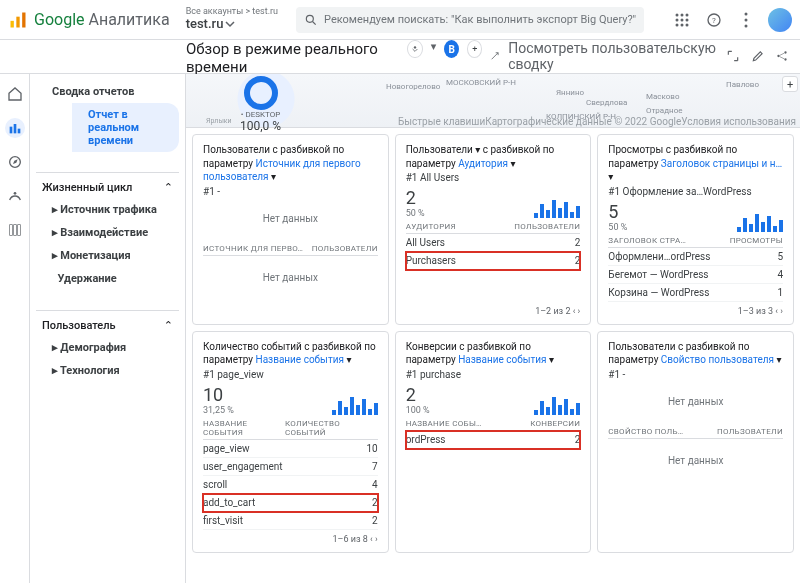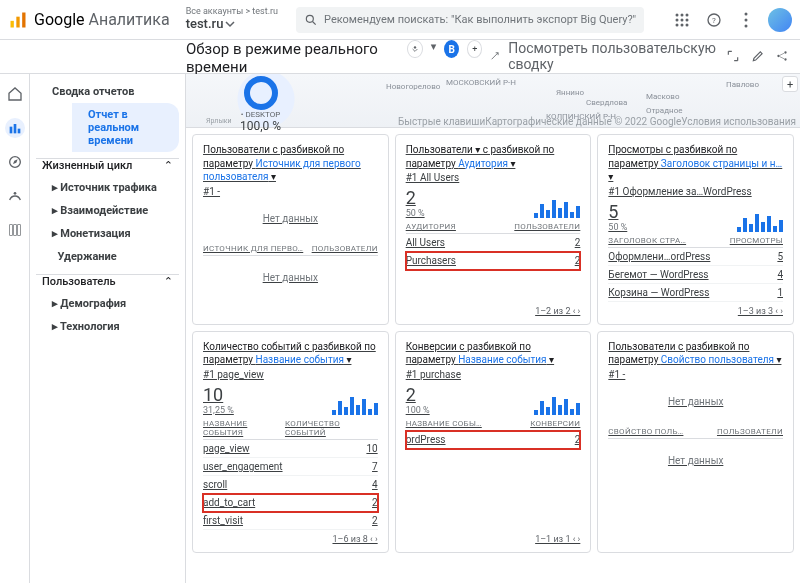--- a/index.html
+++ b/index.html
@@ -23,36 +23,36 @@
   .chip-blue { width:18px; height:18px; border-radius:50%; background:#1a73e8; color:#fff; font-weight:700; display:flex;align-items:center; justify-content:center; font-size:10px;}
   .sub-right { margin-left:auto; display:flex; align-items:center; gap:8px; font-size:14px; color:var(--muted);}
   
   .shell { display:flex; height:calc(100% - 74px);}
   .rail { width:30px; border-right:1px solid var(--border); display:flex; flex-direction:column; align-items:center; gap:14px; padding-top:10px;}
   .rail .ri { width:20px; height:20px; display:flex; align-items:center; justify-content:center; color:var(--muted); border-radius:50%;}
   .rail .ri.active { background:#e8f0fe; color:var(--blue);}
   .side { width:156px; border-right:1px solid var(--border); padding:6px 6px; overflow:hidden;}
   .side-item { padding:5px 8px 5px 16px; font-size:11px; color:var(--text); border-radius:0 12px 12px 0; cursor:pointer;font-weight:bold;}
   .side-item.active { background:#e8f0fe; color:var(--blue);margin-left:36px;}
-  .side-sec { font-size:11px; color:#202124; font-weight:500; padding:0 6px 4px; display:flex; justify-content:space-between; border-top:1px solid var(--border); margin-top:6px;}
+  .side-sec { font-size:11px; color:#202124; font-weight:500; padding:8px 6px 4px; display:flex; justify-content:space-between; border-top:1px solid var(--border); margin-top:20px;}
   .main { flex:1; overflow:auto; background:#fff;}
   
   .map-strip{position:relative;height:54px;border-bottom:1px solid var(--border);background:
       radial-gradient(circle at 80px 25px,#e8f0ff 0 28px,transparent 29px),
       linear-gradient(180deg,#f5f7fa,#eef1f5);}
   .map-labels{position:absolute;inset:0;font-size:8px;color:#8a9099;}
   .map-labels span{position:absolute;}
   .donut-wrap{position:absolute;left:54px;top:2px;display:flex;flex-direction:column;align-items:center;}
   .donut{width:34px;height:34px;border-radius:50%;border:6px solid #1a73e8;}
   .donut-label{font-size:8px;color:#5f6368;display:flex;align-items:center;gap:2px;}
   .donut-val{font-size:12px;}
   .map-foot{position:absolute;bottom:0;right:4px;font-size:10px;color:#9aa0a6;display:flex;gap:0;}
   .map-plus{position:absolute;right:2px;top:2px;width:16px;height:16px;border:1px solid var(--border);background:#fff;display:flex;align-items:center;justify-content:center;font-size:11px;border-radius:3px;}
   
-  .grid { display:grid; grid-template-columns:repeat(3, 1fr); gap:6px; padding:6px;text-decoration:underline;}
+  .grid { display:grid; grid-template-columns:repeat(3, 1fr); gap:6px; padding:6px;}
   .card { border:1px solid var(--border); border-radius:4px; padding:8px 10px; background:#fff; min-height:180px; display:flex; flex-direction:column;}
   .card-title { font-size:10px; color:#202124; line-height:1.35;}
   .card-title .param { color:var(--blue);}
   .sub-line { font-size:10px; margin-top:2px;}
   .metric { font-size:18px; margin-top:4px;}
   .pct { font-size:9px; color:var(--light);}
   .bars { height:20px; display:flex; align-items:flex-end; gap:2px; margin-top:4px;}
   .bars div{width:4px;background:#1a73e8;}
   .thead { display:flex; justify-content:space-between; font-size:8px; color:var(--light); border-bottom:1px solid var(--border); padding:4px 0 2px; letter-spacing:.3px; text-transform:uppercase;}
   .row { display:flex; justify-content:space-between; font-size:10px; padding:3px 0; border-bottom:1px solid #f1f3f4;}
@@ -65,21 +65,21 @@
 </head>
 <body>
 
 <div class="hdr">
   <div class="logo">
     <svg viewBox="0 0 24 24">
         <rect x="3" y="13" width="4" height="8" fill="#fbbc04"></rect>
         <rect x="10" y="8" width="4" height="13" fill="#f29900"></rect>
         <rect x="17" y="3" width="4" height="18" fill="#e37400"></rect>
       </svg>
-    <span style="font-size:16px;color:#5f6368"><span style="color:#000000">Google</span> <span>Аналитика</span></span>
+    <span style="font-size:16px;color:#5f6368"><span style="color:#15803d">Google</span> <span>Аналитика</span></span>
   </div>
   <div class="prop">
     <span class="prop-top">Все аккаунты &gt; test.ru</span>
     <span class="prop-main">
         <span>test.ru</span>
         <svg width="10" height="10" viewBox="0 0 10 10">
           <path d="M1 3l4 4 4-4" stroke="#5f6368" fill="none" stroke-width="1.5"></path>
         </svg>
       </span>
   </div>
@@ -398,21 +398,20 @@
 
     <div class="thead">
             <span>НАЗВАНИЕ СОБЫ…</span>
             <span>КОНВЕРСИИ</span>
           </div>
     <div class="row hl">
             <span>ordPress</span>
             <span>2</span>
           </div>
 
-    <div class="card-foot">1–1 из 1  ‹  ›</div>
   </div>
         <div class="card">
     <div class="card-title">Пользователи с разбивкой по параметру <span class="param">Свойство пользователя</span> ▾</div>
     <div class="sub-line">#1  -</div>
 
     <div class="nodata">Нет данных</div>
     <div class="thead">
             <span>СВОЙСТВО ПОЛЬ…</span>
             <span>ПОЛЬЗОВАТЕЛИ</span>
           </div>

